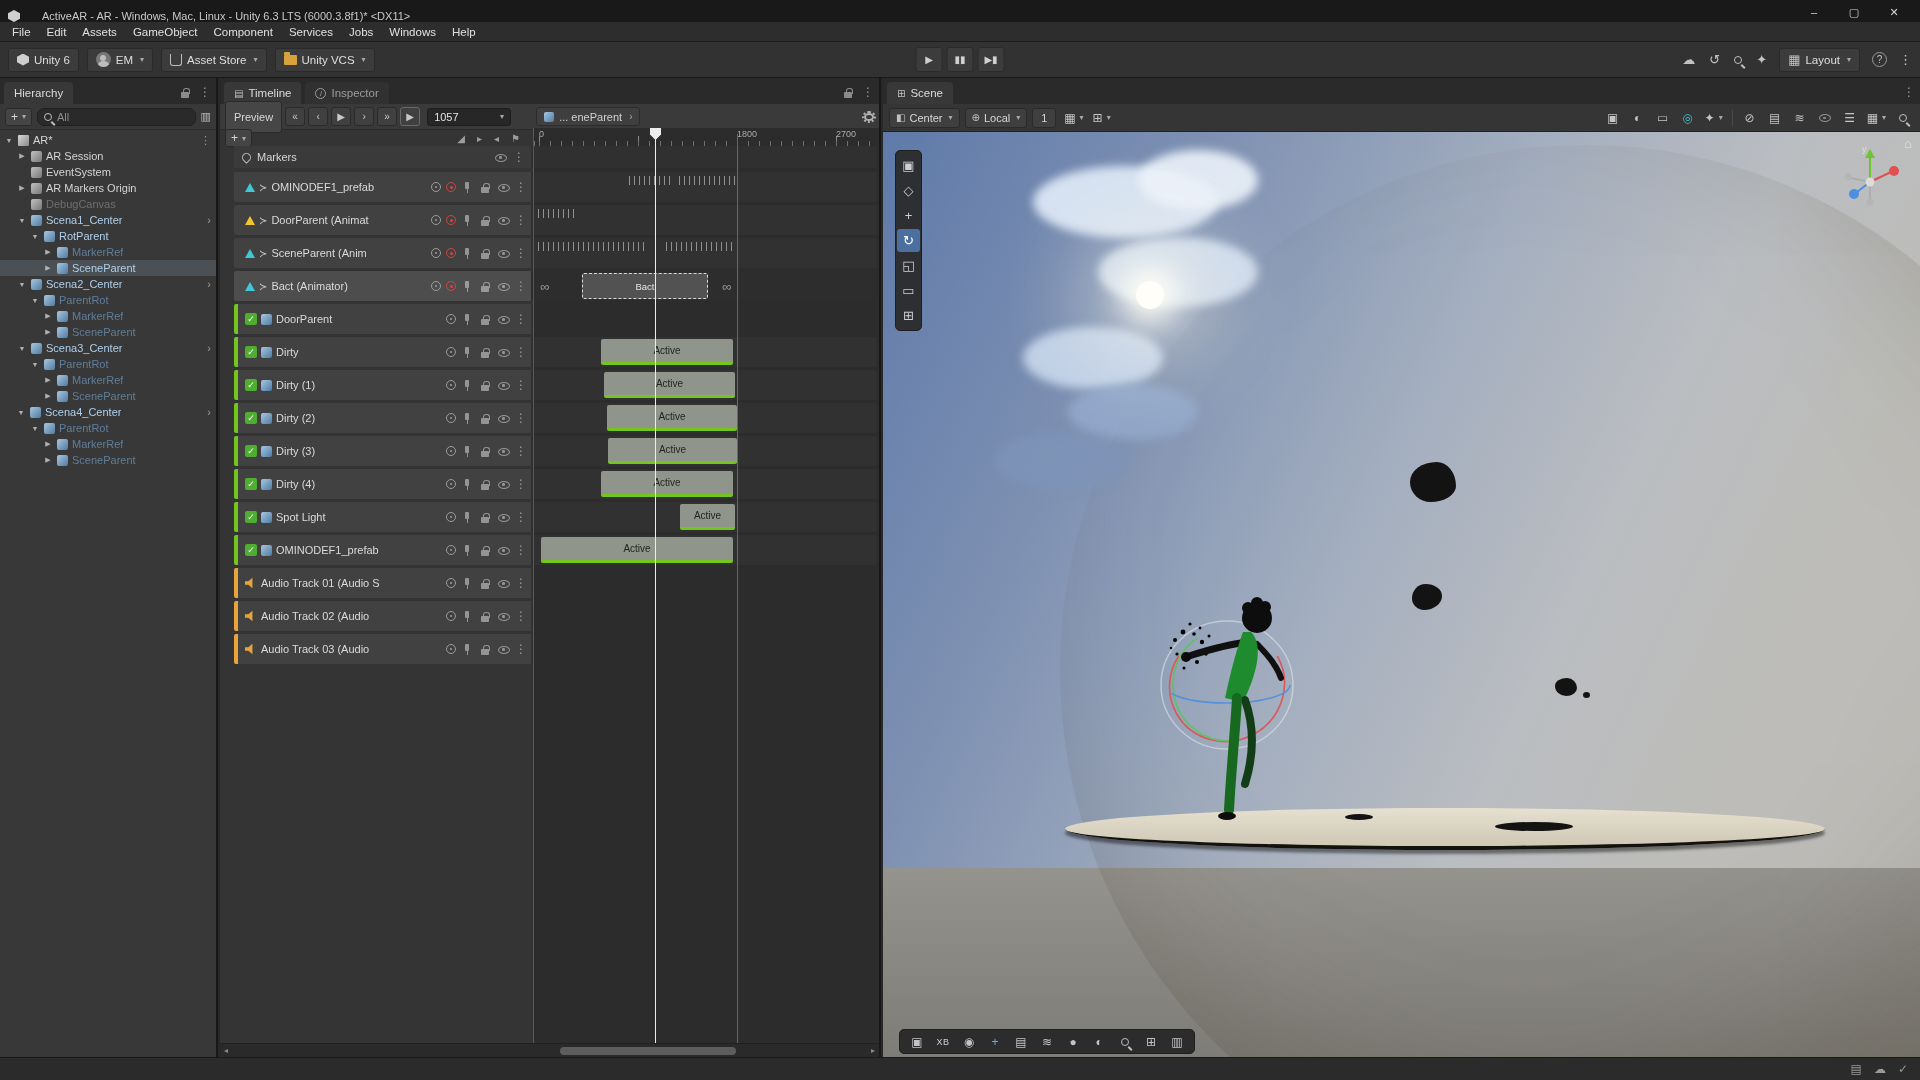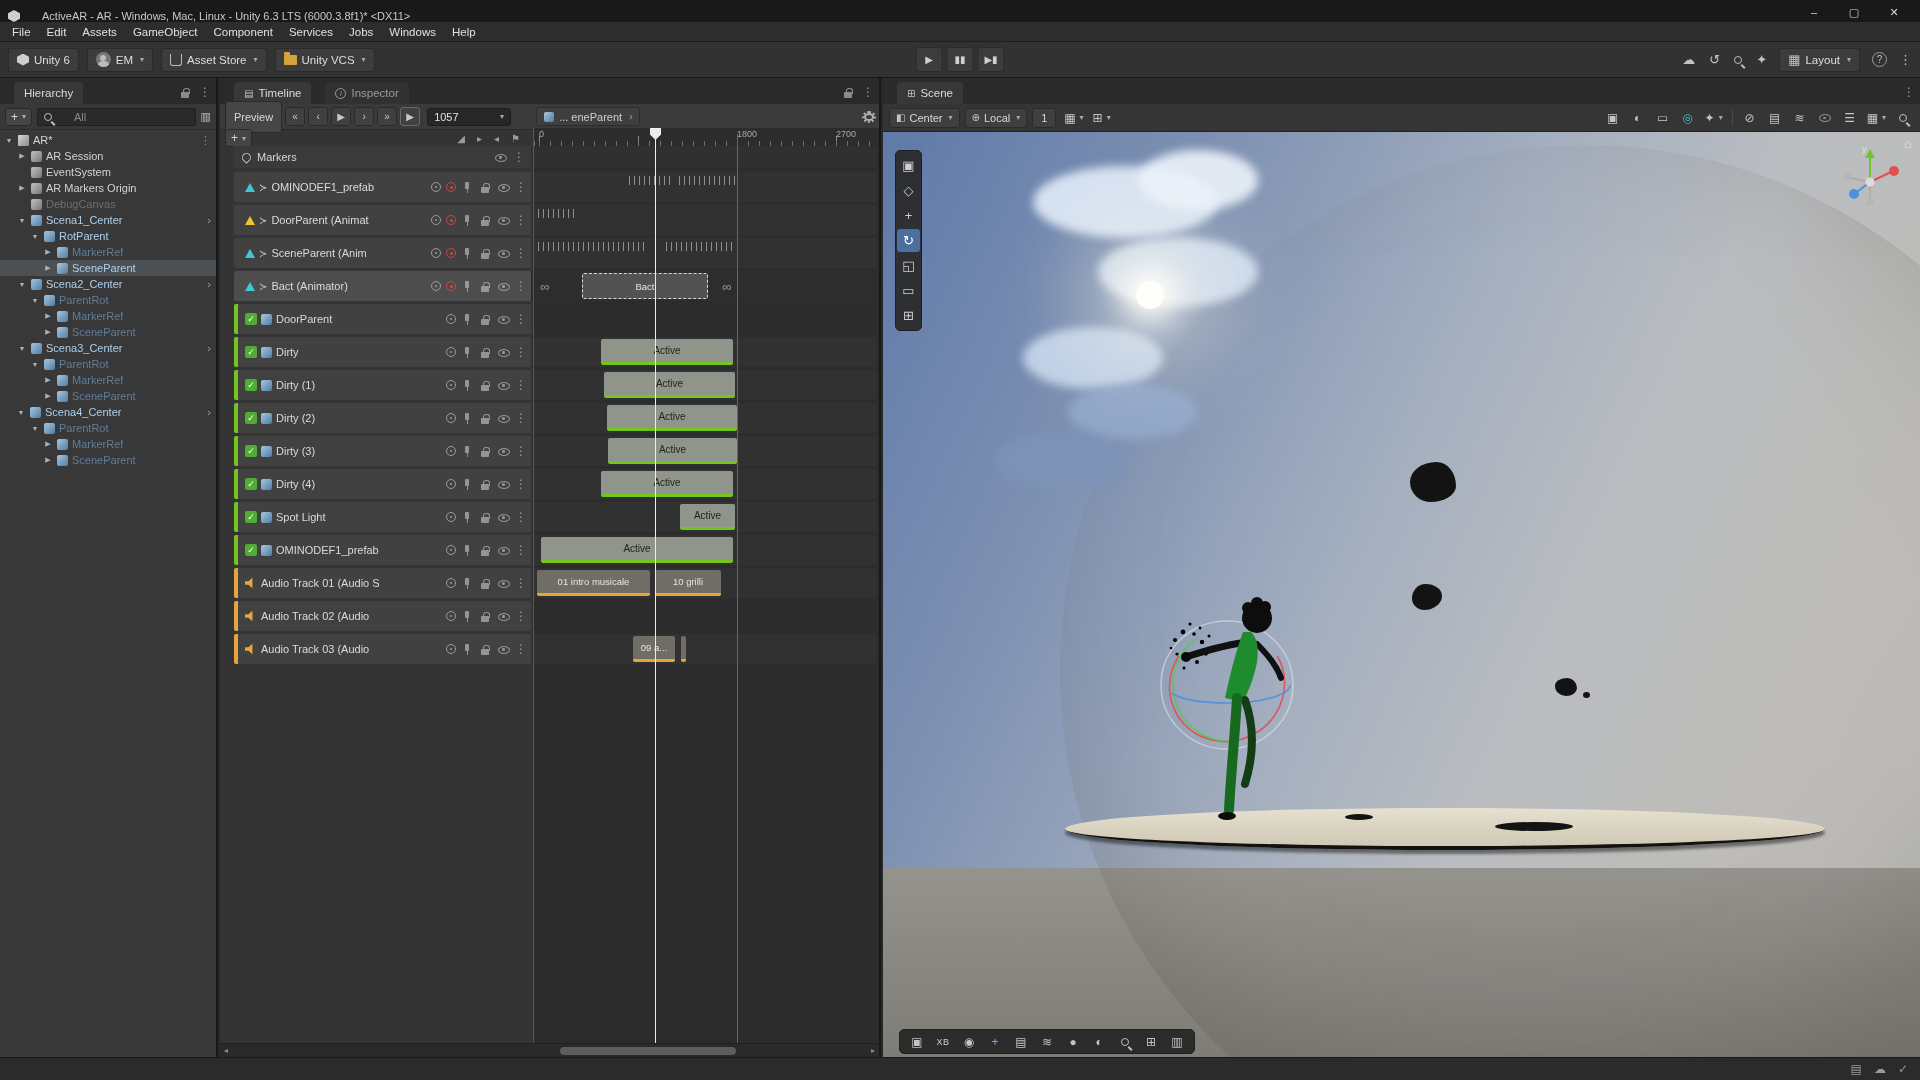--- a/index.html
+++ b/index.html
@@ -25,39 +25,39 @@
   .cart{width:12px;height:12px;border:1.5px solid #bdbdbd;border-top:none;border-radius:0 0 3px 3px;position:relative;flex:none}
   #tb-center{position:absolute;left:50%;top:5px;transform:translateX(-50%);display:flex;gap:4px}
   .pbtn{width:27px;height:25px;background:#3c3c3c;border:1px solid #2a2a2a;border-radius:3px;display:flex;align-items:center;justify-content:center;color:#cfcfcf;font-size:10px}
   #tb-right{margin-left:auto;display:flex;align-items:center;gap:12px}
   .g{color:#c2c2c2;font-size:13px}
   .mag{width:8px;height:8px;border:1.5px solid #bdbdbd;border-radius:50%;position:relative;display:inline-block;flex:none}
   .mag::after{content:"";position:absolute;left:7px;top:7px;width:5px;height:1.5px;background:#bdbdbd;transform:rotate(45deg);transform-origin:0 0}
   .helpq{width:15px;height:15px;border-radius:50%;border:1px solid #9a9a9a;display:flex;align-items:center;justify-content:center;font-size:10px;color:#c2c2c2}
   
   .tabstrip{height:26px;background:#2a2a2a;display:flex;align-items:flex-end;position:relative}
-  .tab{height:22px;background:#383838;border-radius:4px 4px 0 0;padding:0 10px;display:flex;align-items:center;gap:5px;font-size:11.5px;color:#dadada;margin-left:14px}
+  .tab{height:22px;background:#383838;border-radius:4px 4px 0 0;padding:0 10px;display:flex;align-items:center;gap:5px;font-size:11.5px;color:#dadada;margin-left:4px}
   .tab.inactive{background:#313131;color:#9b9b9b}
   .strip-icons{position:absolute;right:5px;top:7px;display:flex;gap:7px;align-items:center;color:#9a9a9a}
   .circ-i{width:11px;height:11px;border:1px solid #9a9a9a;border-radius:50%;font-size:8px;line-height:10px;text-align:center;color:#9a9a9a;font-style:italic}
   
   .mi{width:13px;height:13px;position:relative;display:inline-block;opacity:.6;flex:none}
   .mi-pin::before{content:"";position:absolute;left:4px;top:1px;width:4px;height:7px;background:#ccc;border-radius:1px}
   .mi-pin::after{content:"";position:absolute;left:5.5px;top:8px;width:1px;height:4px;background:#ccc}
   .mi-lock::before{content:"";position:absolute;left:2px;top:6px;width:8px;height:6px;background:#ccc;border-radius:1px}
   .mi-lock::after{content:"";position:absolute;left:3.5px;top:2px;width:5px;height:5px;border:1px solid #ccc;border-bottom:none;border-radius:3px 3px 0 0}
   .mi-eye::before{content:"";position:absolute;left:1px;top:3px;width:10px;height:6px;border:1px solid #ccc;border-radius:50%}
   .mi-eye::after{content:"";position:absolute;left:5px;top:5.5px;width:2.5px;height:2.5px;background:#ccc;border-radius:50%}
   .gear{width:8px;height:8px;border:2px solid #b2b2b2;border-radius:50%;position:relative;display:inline-block}
   .gear::before{content:"";position:absolute;inset:-4px;border:2px dotted #b2b2b2;border-radius:50%}
   
   #hierarchy-panel{position:absolute;left:0;top:78px;width:218px;bottom:23px;background:#383838;border-right:2px solid #181818}
   #hier-controls{height:26px;display:flex;align-items:center;gap:5px;padding:0 5px;border-bottom:1px solid #2b2b2b}
   .plus-btn{height:18px;display:flex;align-items:center;gap:2px;background:#454545;border:1px solid #2a2a2a;border-radius:3px;padding:0 5px;font-size:12px;color:#d8d8d8}
-  .search-field{flex:1;height:18px;background:#2a2a2a;border:1px solid #202020;border-radius:2px;display:flex;align-items:center;gap:22px;padding:0 6px;color:#8b8b8b;font-size:11px}
+  .search-field{flex:1;height:18px;background:#2a2a2a;border:1px solid #202020;border-radius:7px;display:flex;align-items:center;gap:5px;padding:0 6px;color:#8b8b8b;font-size:11px}
   #hier-tree{position:absolute;left:0;right:0;top:53px;bottom:0;overflow:hidden;padding-top:1px}
   .hrow{height:16px;display:flex;align-items:center;gap:4px;font-size:11px;padding-right:5px;position:relative}
   .hrow.sel{background:#4a5054}
   .arrow{width:10px;text-align:center;font-size:7px;color:#b0b0b0;flex:none}
   .hicon{width:11px;height:11px;border-radius:2px;flex:none}
   .hicon.blue{background:linear-gradient(135deg,#a8c8e0,#4e7ba3)}
   .hicon.gray{background:linear-gradient(135deg,#c2c2c2,#767676)}
   .hicon.scene{background:linear-gradient(135deg,#d8d8d8,#8a8a8a);border-radius:1px}
   .hlabel{white-space:nowrap;overflow:hidden}
   .hlabel.white{color:#d4d4d4}
@@ -650,24 +650,20 @@
           <span class="spk"></span>
           <span class="tname">Audio Track 01 (Audio S</span>
           <span class="rgrp">
             <span class="targ"></span>
             <span class="mi mi-pin"></span>
             <span class="mi mi-lock"></span>
             <span class="mi mi-eye"></span>
             <span class="tmenu">⋮</span>
           </span>
         </div>
-        <div class="tlane">
-          <span class="clip audio" style="left:6px;width:113px">01 intro musicale</span>
-          <span class="clip audio" style="left:124px;width:66px">10 grilli</span>
-        </div>
       </div>
       <div class="trow">
         <div class="thead audio">
           <span class="strip"></span>
           <span class="spk"></span>
           <span class="tname">Audio Track 02 (Audio</span>
           <span class="rgrp">
             <span class="targ"></span>
             <span class="mi mi-pin"></span>
             <span class="mi mi-lock"></span>
@@ -681,24 +677,20 @@
           <span class="strip"></span>
           <span class="spk"></span>
           <span class="tname">Audio Track 03 (Audio</span>
           <span class="rgrp">
             <span class="targ"></span>
             <span class="mi mi-pin"></span>
             <span class="mi mi-lock"></span>
             <span class="mi mi-eye"></span>
             <span class="tmenu">⋮</span>
           </span>
-        </div>
-        <div class="tlane">
-          <span class="clip audio" style="left:102px;width:42px">09 a...</span>
-          <span class="clip audio" style="left:150px;width:5px"></span>
         </div>
       </div>
     </div>
 
   <div id="range-line" style="left: 517px;"></div>
   <div id="playhead-line" style="left: 435px;"></div>
   <div id="playhead-head" style="left: 430px;"></div>
 
   <div id="tl-scroll">
     <span>◂</span>

